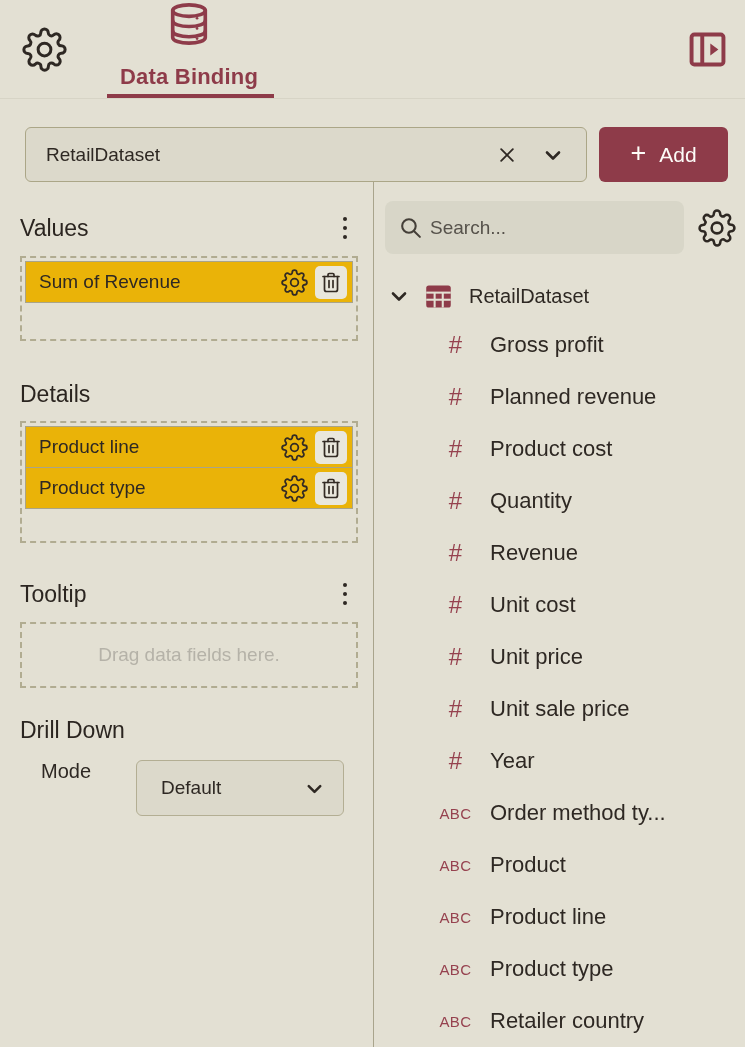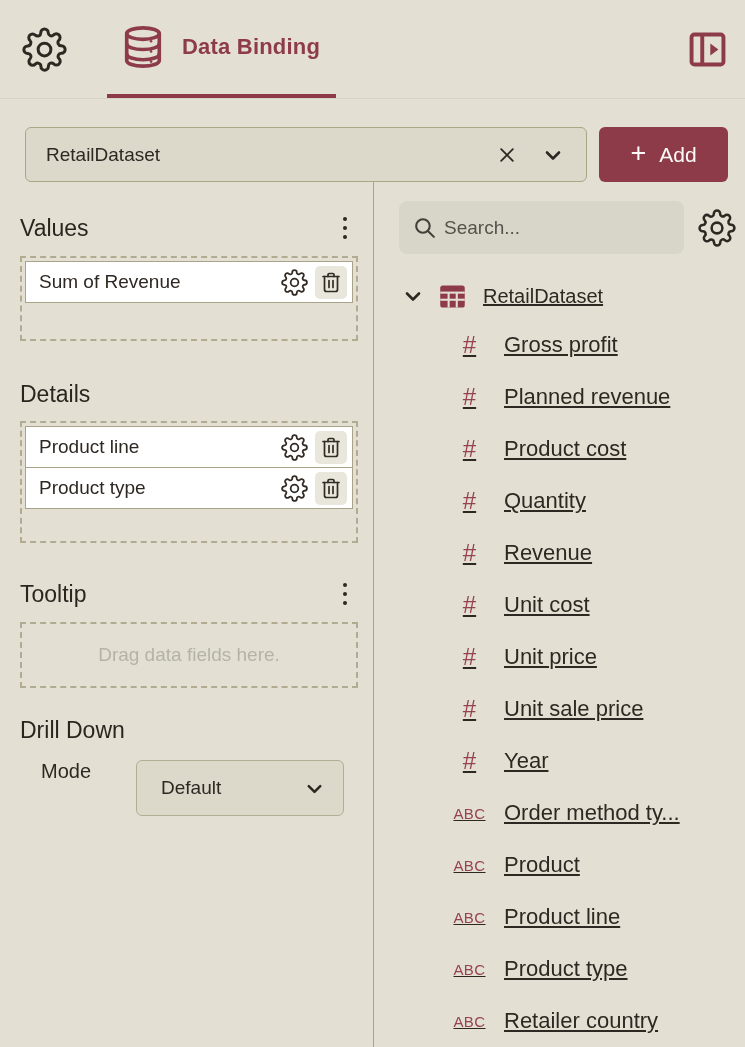--- a/index.html
+++ b/index.html
@@ -9,48 +9,48 @@
     background:var(--bg,#e3e0d3);
     color:var(--text,#2e2823);
     overflow:hidden;
   }
   .app { width:745px; height:1047px; display:flex; flex-direction:column; }
 
   
   .header { height:99px; display:flex; align-items:center; border-bottom:1px solid #d7d4c6; flex:none; }
   .icon-btn { background:none; border:none; cursor:pointer; color:#2e2823; display:flex; align-items:center; justify-content:center; padding:0; }
   .header-gear { margin-left:21px; width:46px; height:46px; }
-  .tab { height:100%; margin-left:40px; display:flex; align-items:center; gap:16px; padding:0 16px 0 13px; border-bottom:4px solid var(--accent,#8e3b49); cursor:pointer; }
+  .tab { height:100%; margin-left:40px; display:flex; align-items:center; gap:16px; padding:0 16px 0 13px; border-bottom:4px solid var(--accent,#8e3b49); cursor:pointer;flex-direction:column; }
   .tab-label { color:var(--accent,#8e3b49); font-size:22px; font-weight:600; letter-spacing:.2px; }
   .collapse-btn { margin-left:auto; margin-right:15px; width:46px; height:46px; color:var(--accent,#8e3b49); }
 
   
   .dataset-row { display:flex; align-items:center; margin:28px 17px 0 25px; flex:none; }
   .combobox { flex:1; height:55px; background:#dcd9cb; border:1.5px solid #aba687; border-radius:6px; display:flex; align-items:center; padding:0 18px 0 20px; cursor:pointer; }
   .combobox-value { flex:1; font-size:19px; }
   .combo-x { width:30px; height:30px; margin-right:16px; }
   .combo-chevron { width:30px; height:30px; }
   .add-btn { width:129px; height:55px; margin-left:12px; background:var(--accent,#8e3b49); color:#fdfcf8; border:none; border-radius:6px; font-size:21px; display:flex; align-items:center; justify-content:center; gap:13px; cursor:pointer; font-family:inherit; }
   .add-plus { font-size:27px; font-weight:400; line-height:1; margin-top:-2px; }
 
   
   .columns { flex:1; display:flex; min-height:0; }
   .left-col { width:373px; flex:none; padding:0 15px 11px 20px; }
-  .right-col { flex:1; border-left:1px solid #a9a48c; padding:0 7px 0 25px; min-width:0;text-decoration:underline; }
+  .right-col { flex:1; border-left:1px solid #a9a48c; padding:0 7px 0 11px; min-width:0; }
 
   
   .section-head { display:flex; align-items:center; justify-content:space-between; margin-top:31px; margin-bottom:13px; }
   .section-title { font-size:23px; color:#2b2520; }
   .kebab { width:26px; height:30px; display:flex; flex-direction:column; align-items:center; justify-content:center; gap:4.5px; background:none; border:none; cursor:pointer; }
   .kebab i { width:4.5px; height:4.5px; border-radius:50%; background:#2e2823; }
 
   .dropzone { border:2px dashed #b1ac91; padding:3px; }
   .dz-values { padding-bottom:36px; }
   .dz-details { padding-bottom:32px; }
-  .chip { height:42px; background:#ffffff; border:1px solid #a9a489; display:flex; align-items:center; padding:0 5px 0 13px; cursor:grab; }
+  .chip { height:42px; background:#eab308; border:1px solid #a9a489; display:flex; align-items:center; padding:0 5px 0 13px; cursor:grab; }
   .chip + .chip { margin-top:-1px; }
   .chip-label { flex:1; font-size:19px; }
   .chip-gear { width:32px; height:32px; color:#332b24; }
   .chip-trash { width:32px; height:33px; background:#e9e7dc; border-radius:5px; margin-left:5px; color:#332b24; }
 
   .dz-tooltip { height:66px; display:flex; align-items:center; justify-content:center; padding:0; }
   .dz-placeholder { color:#b5b2a8; font-size:19px; }
 
   .mode-row { display:flex; align-items:flex-start; margin-top:13px; }
   .mode-label { font-size:20px; margin-left:21px; }

